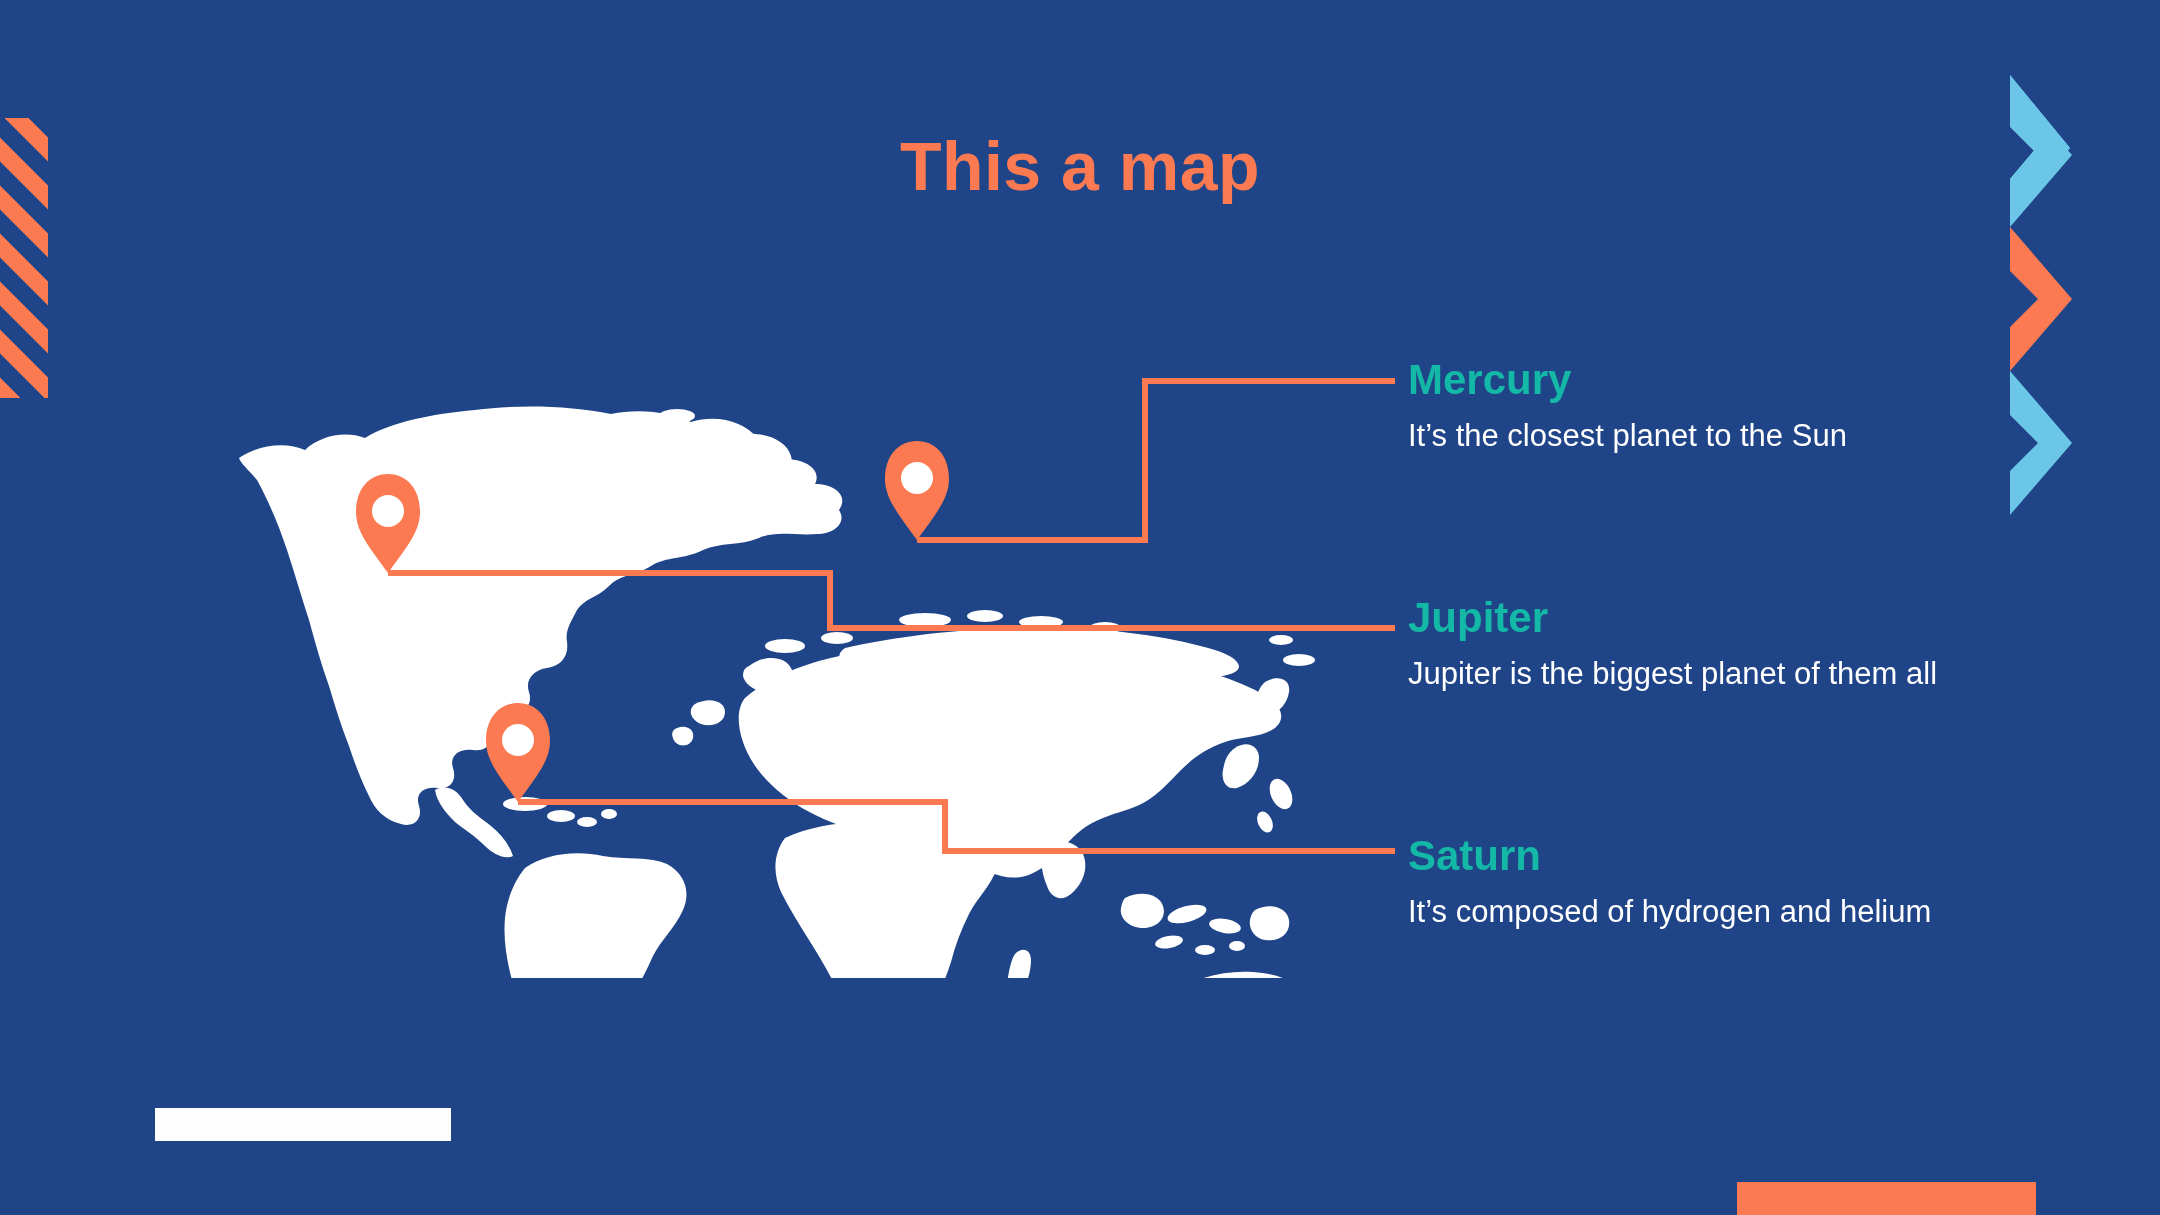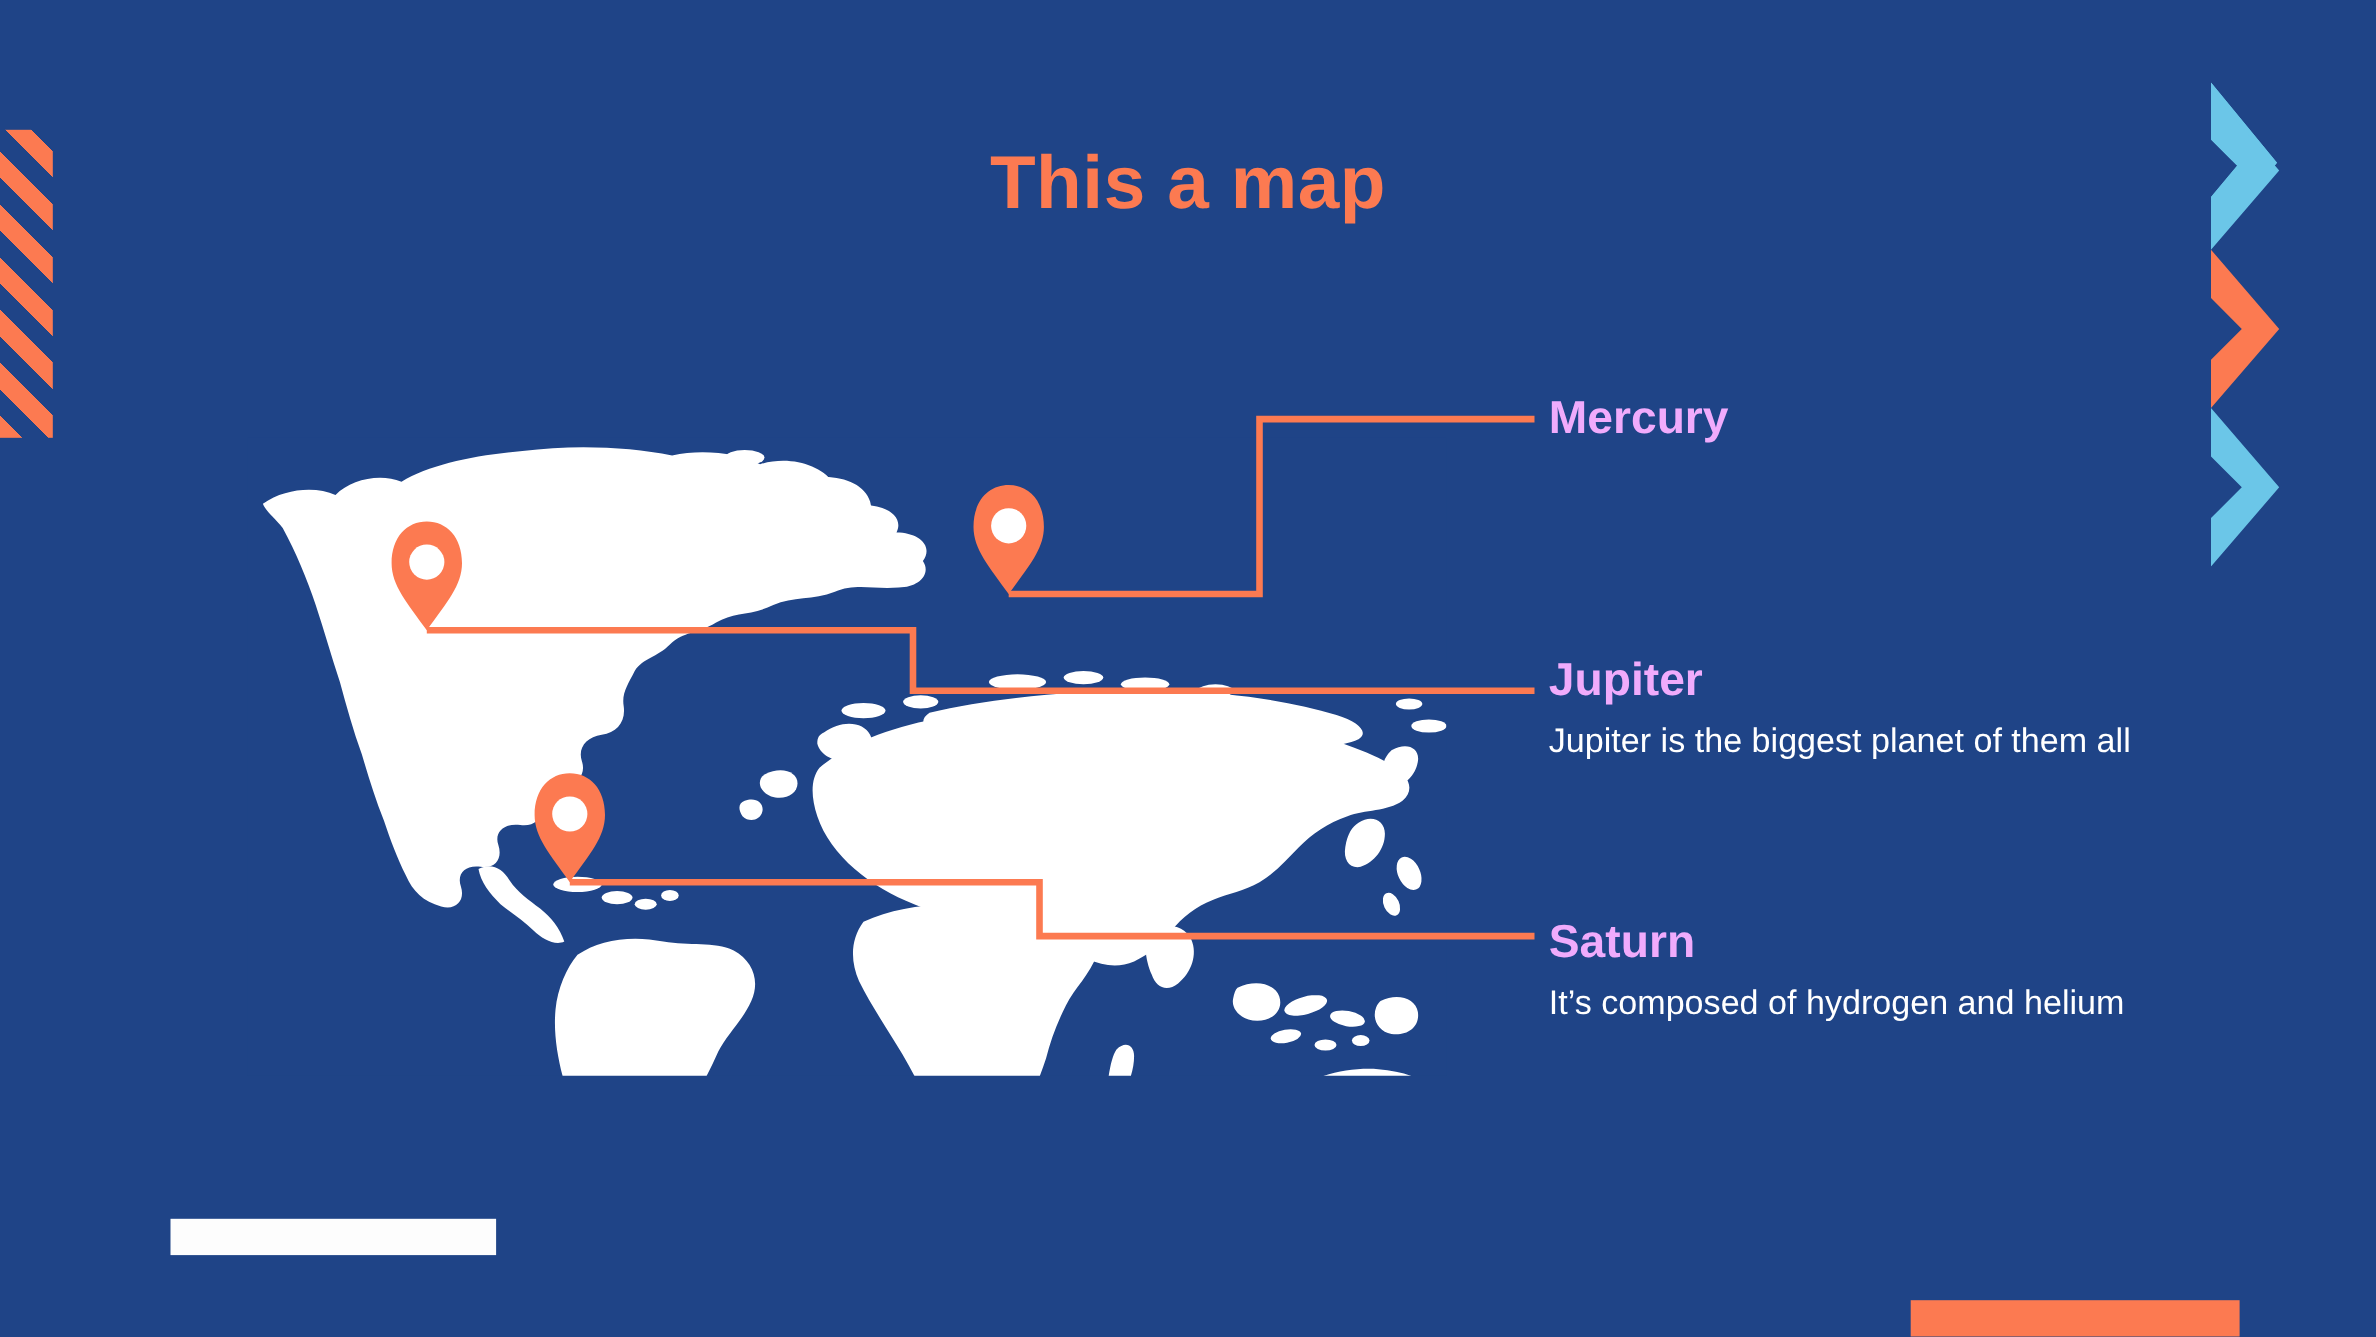--- a/index.html
+++ b/index.html
@@ -80,21 +80,21 @@
     height: 1215px;
     pointer-events: none;
   }
 
   
   .info {
     position: absolute;
     width: 540px;
   }
   .info .heading {
-    color: #f0abfc;
+    color: #14b8a6;
     font-size: 42px;
     font-weight: bold;
     line-height: 1.05;
     margin: 0 0 14px 0;
   }
   .info .body {
     color: #FFFFFF;
     font-size: 31px;
     font-weight: normal;
     line-height: 1.28;
@@ -385,20 +385,21 @@
                C 500 777, 486 761, 486 741
                C 486 717, 500 703, 518 703
                C 536 703, 550 717, 550 741
                C 550 761, 536 777, 518 802 Z" fill="#FC7A51"></path>
       <circle cx="518" cy="740" r="16" fill="#FFFFFF"></circle>
     </g>
   </svg>
 
   <div class="info" id="info-mercury">
     <div class="heading">Mercury</div>
+    <div class="body">It’s the closest planet to the Sun</div>
   </div>
 
   <div class="info" id="info-saturn">
     <div class="heading">Saturn</div>
     <div class="body">It’s composed of hydrogen and helium</div>
   </div>
 
   <div class="info" id="info-jupiter">
     <div class="heading">Jupiter</div>
     <div class="body">Jupiter is the biggest planet of them all</div>

